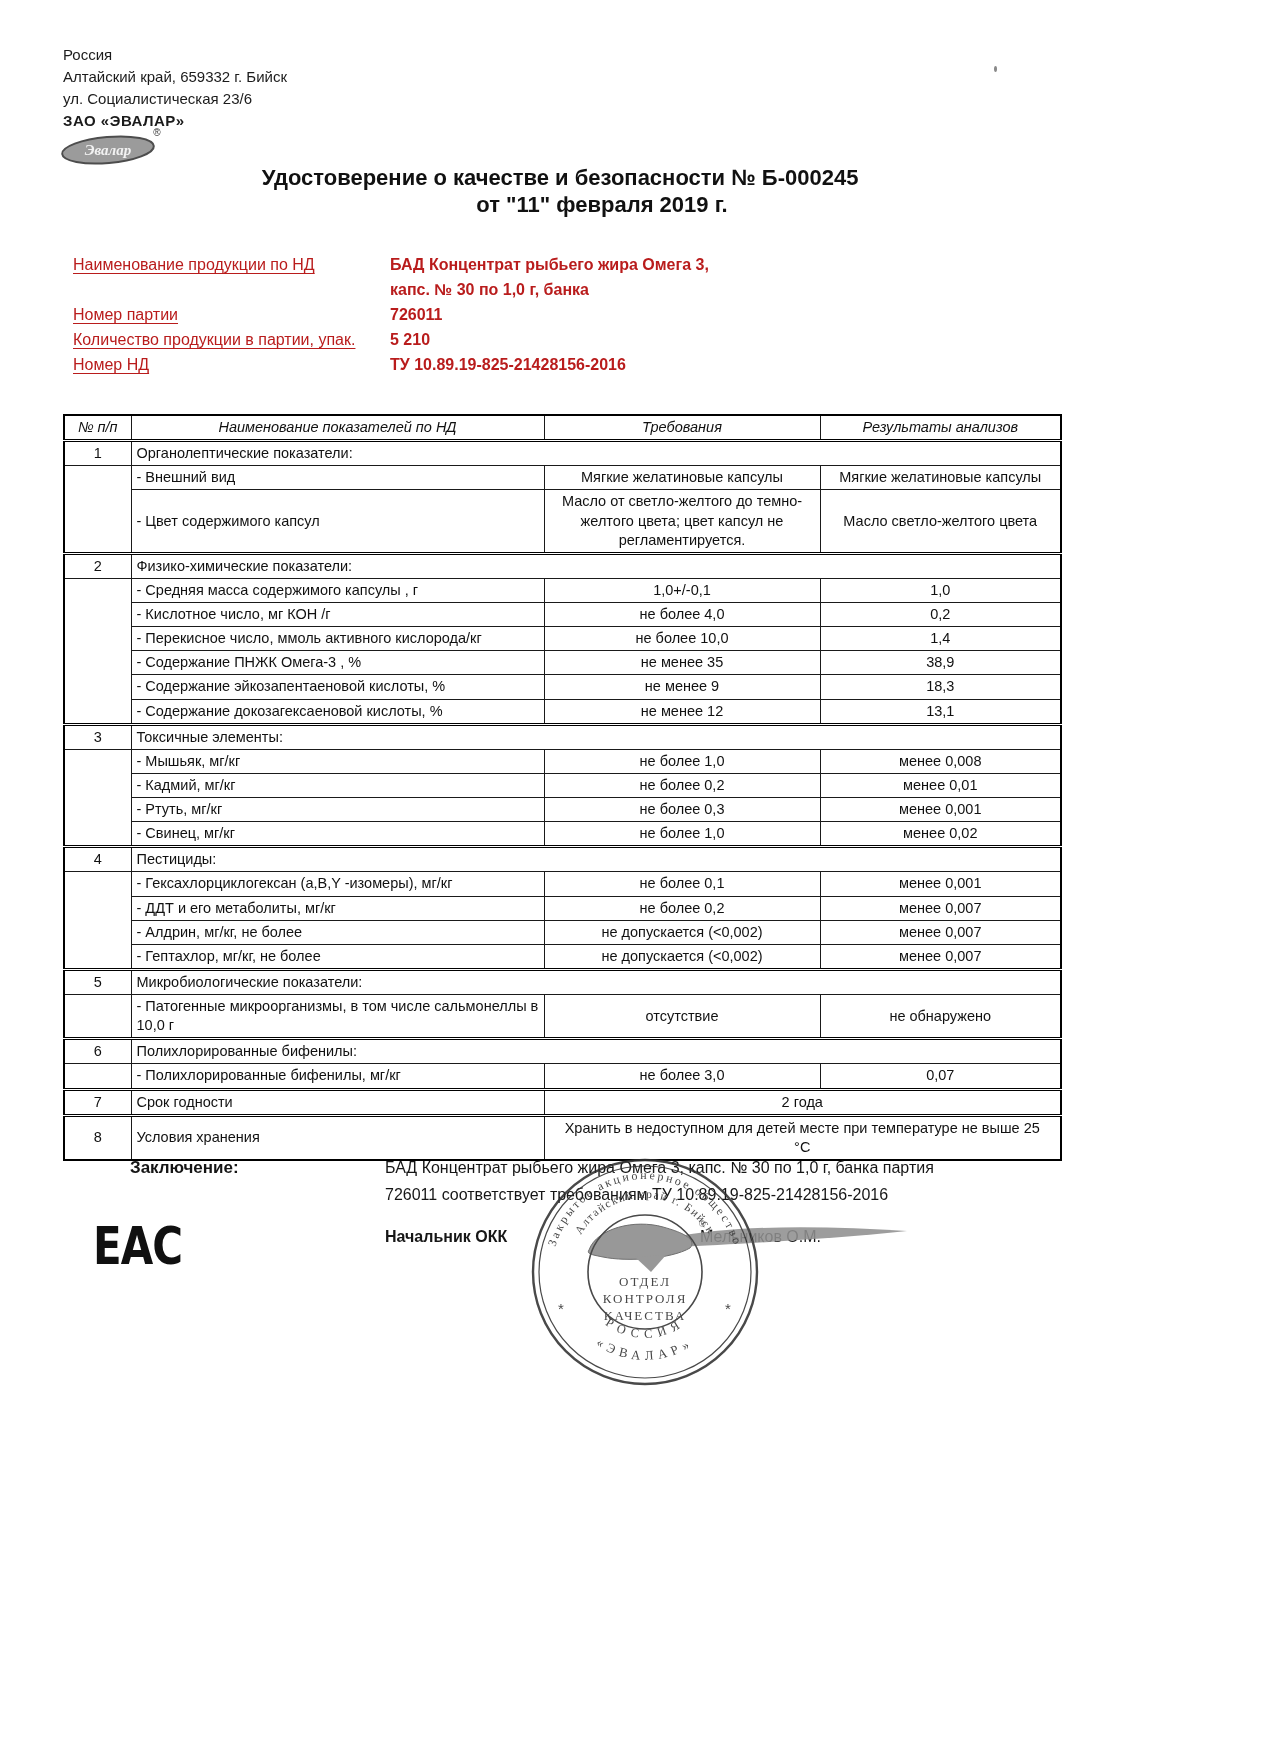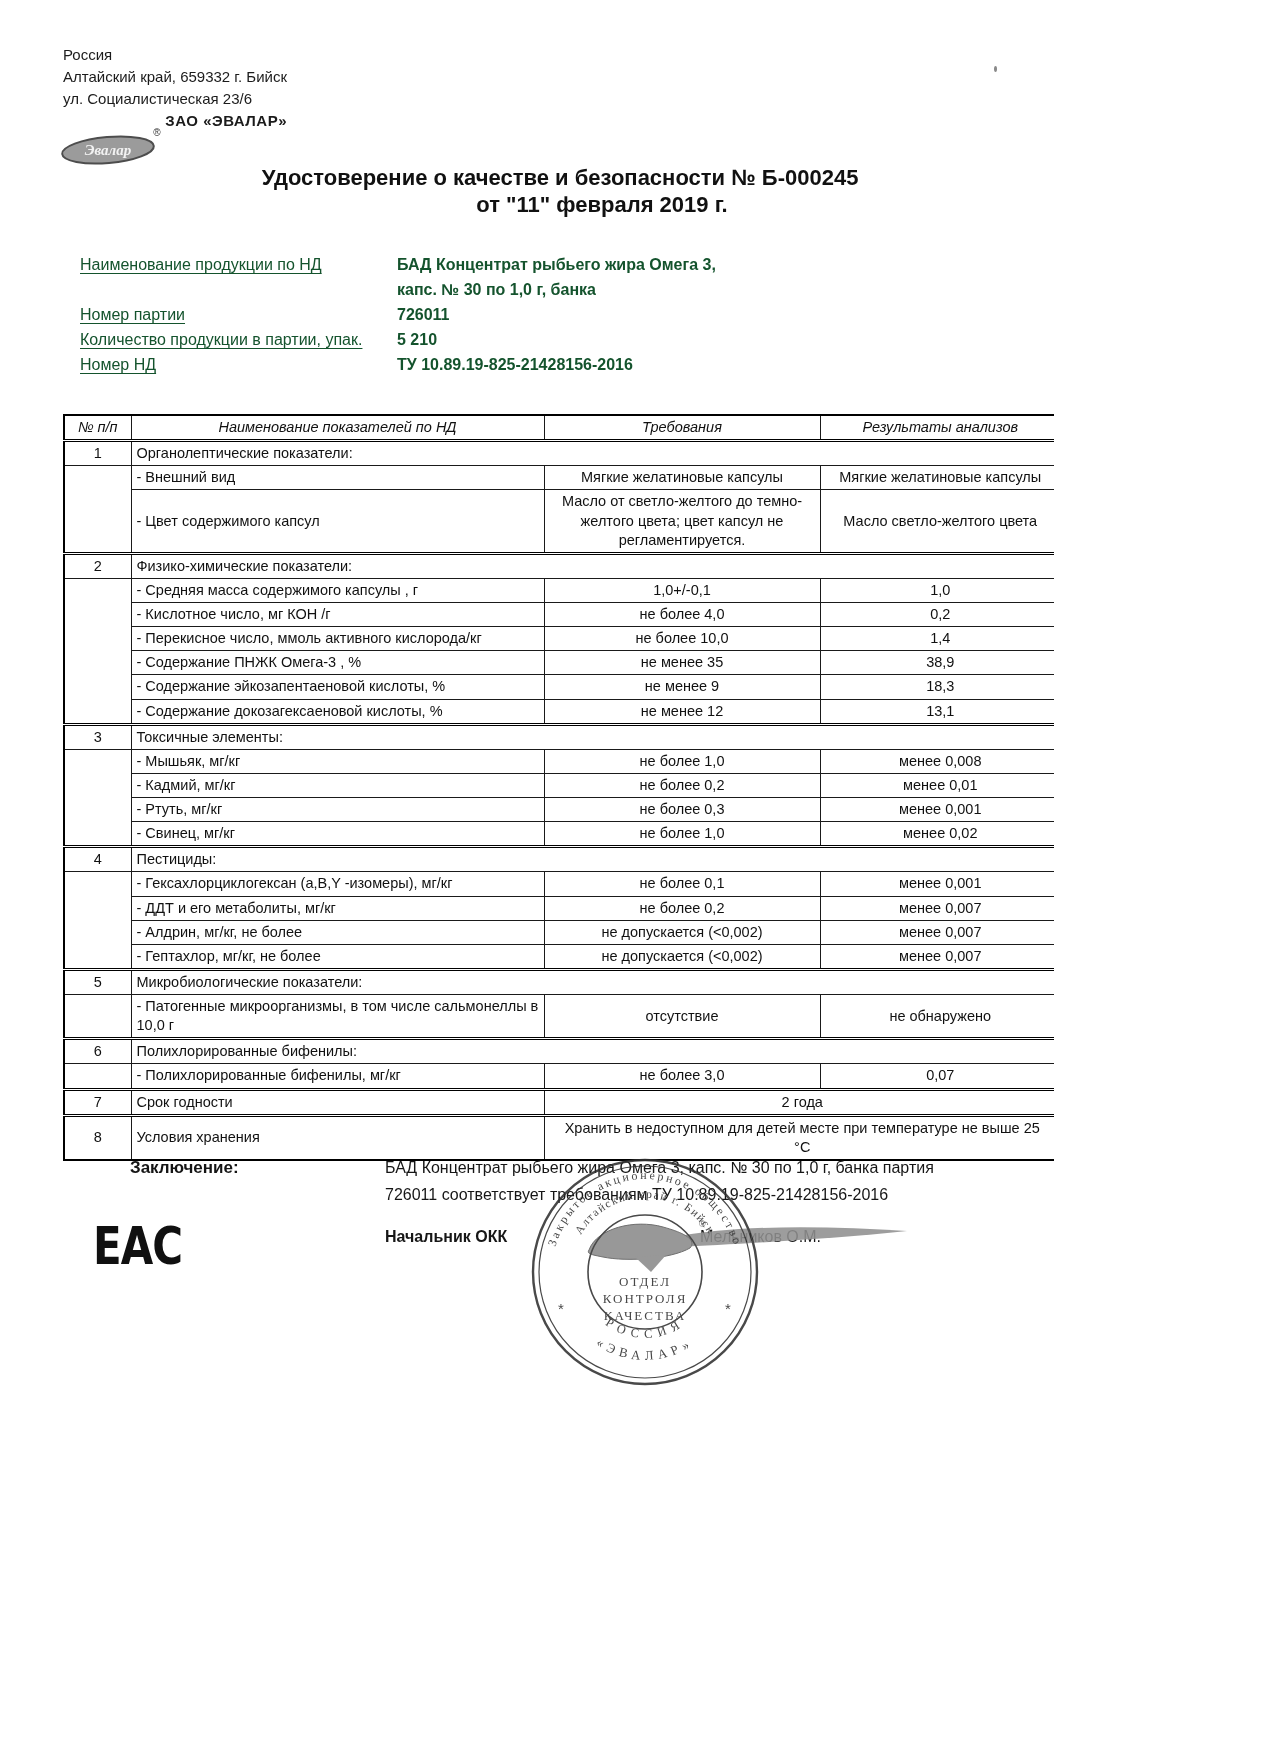--- a/index.html
+++ b/index.html
@@ -1,28 +1,28 @@
 <!DOCTYPE html>
 <html><head>
 <meta charset="utf-8">
 <style>
   html,body{margin:0;padding:0;background:#ffffff;}
   .page{
     position:relative;width:1054px;height:1754px;background:#ffffff;
-    font-family:"Liberation Sans",sans-serif;color:#141414;overflow:hidden;
+    font-family:"Liberation Sans",sans-serif;color:#141414;overflow:hidden;padding-left:33px;
   }
   
   .sender{position:absolute;left:63px;top:44px;font-size:15px;line-height:22px;color:#1b1b1b;}
-  .sender .company{font-weight:bold;letter-spacing:.5px;text-align:right;}
+  .sender .company{font-weight:bold;letter-spacing:.5px;}
   .evalar-logo{position:absolute;left:56px;top:124px;}
   
   .title{position:absolute;left:0;top:164px;width:1120px;text-align:center;font-weight:bold;font-size:22px;line-height:27px;color:#111;}
   .title .t2{transform:translateX(42px);}
   
-  .fields{position:absolute;left:80px;top:252px;width:980px;font-size:16px;color:#14532d;}
+  .fields{position:absolute;left:73px;top:252px;width:980px;font-size:16px;color:#b91c1c;}
   .field{display:flex;line-height:25px;}
   .field .lbl{width:317px;flex:0 0 317px;text-decoration:underline;text-underline-offset:3px;}
   .field .val{font-weight:bold;}
   
   .qtable{position:absolute;left:63px;top:414px;width:997px;border-collapse:collapse;table-layout:fixed;
           font-size:14.5px;color:#111;}
   .qtable th,.qtable td{border:1px solid #1a1a1a;padding:2px 5px;line-height:1.32;vertical-align:middle;}
   .qtable{border:2px solid #000;}
   .qtable th{font-style:italic;font-weight:normal;text-align:center;border-bottom:2px solid #000;margin-left:12px;}
   .qtable tr.sec td{border-top:3px double #000;}

